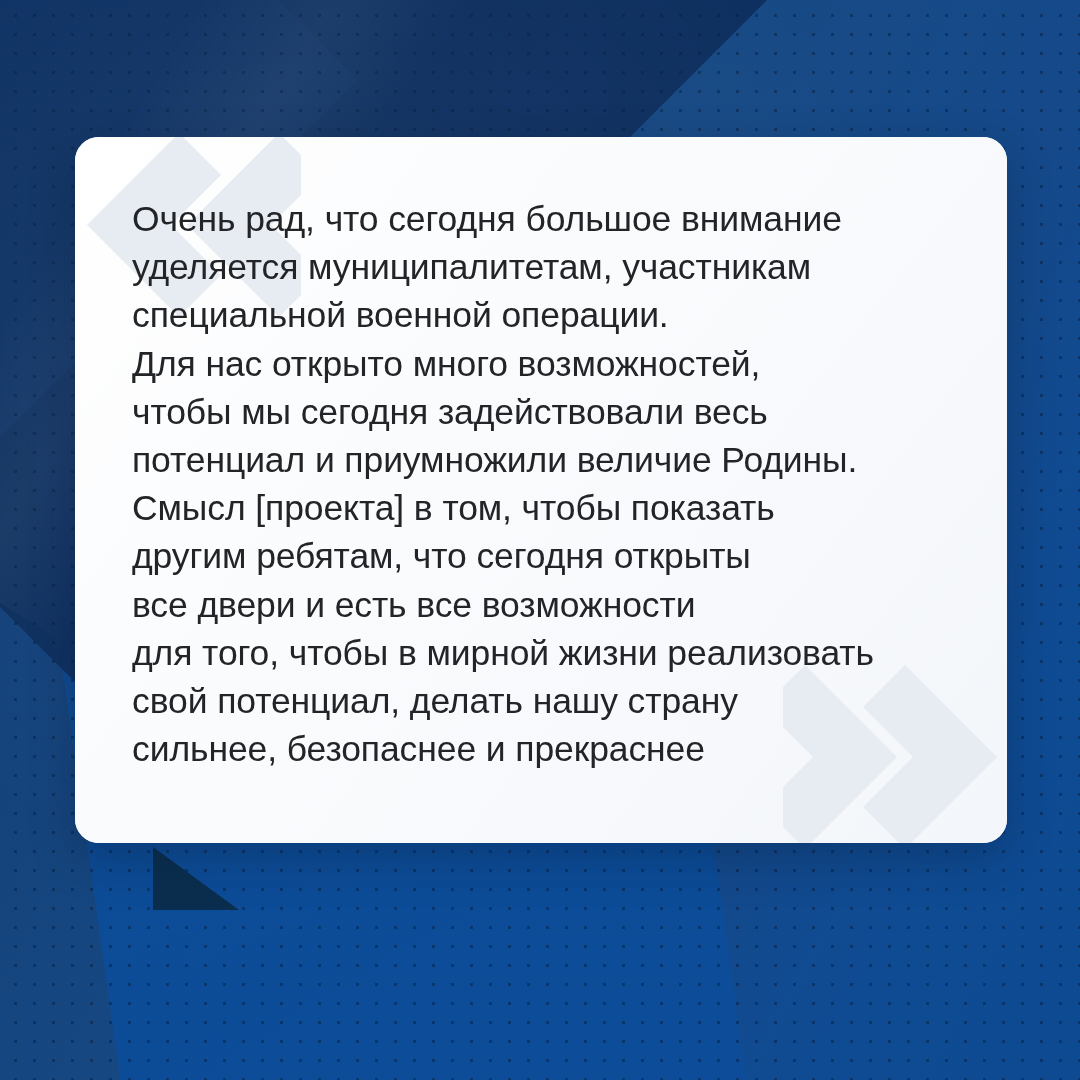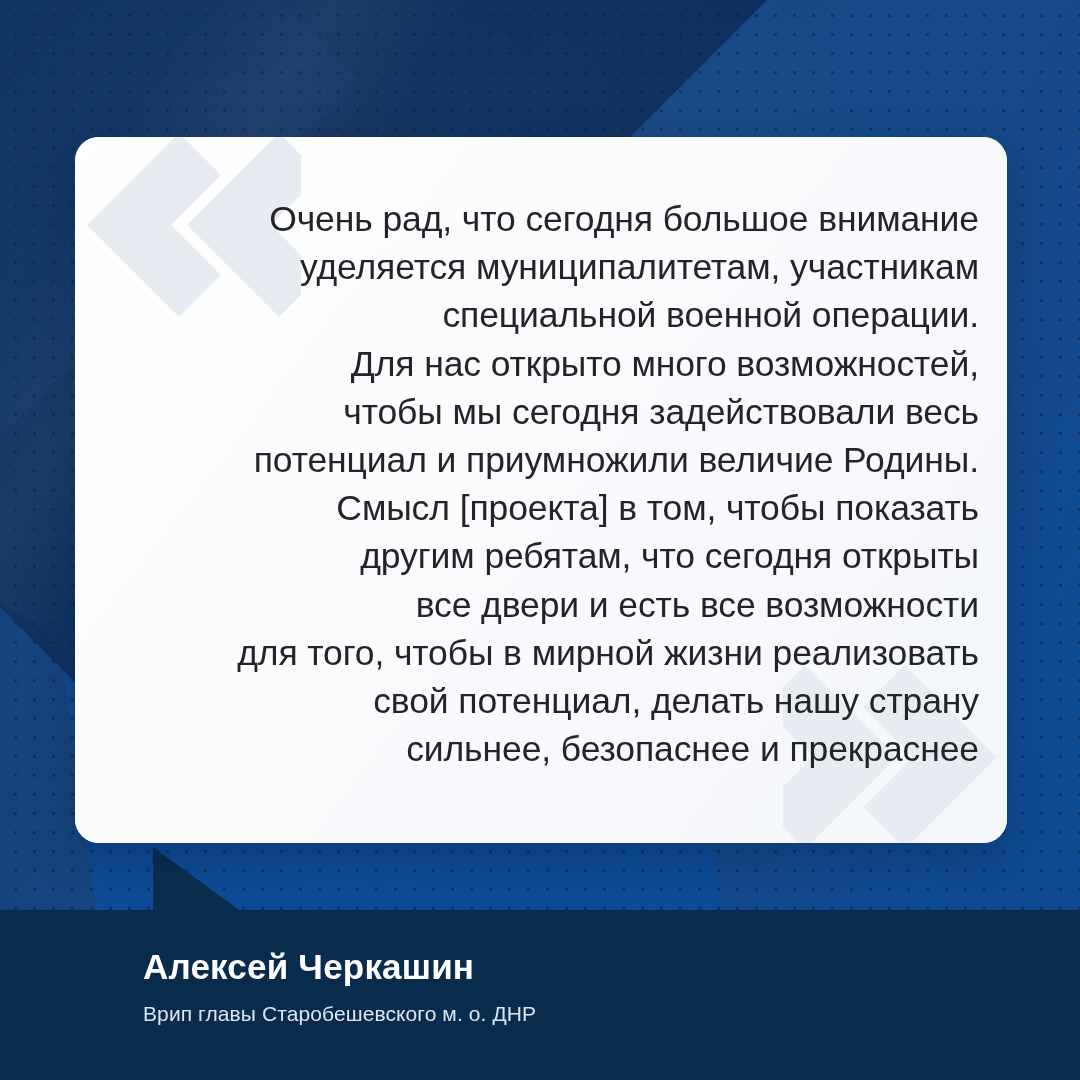--- a/index.html
+++ b/index.html
@@ -102,21 +102,20 @@
   .card {
     position: absolute;
     left: 75px;
     top: 137px;
     width: 932px;
     height: 706px;
     background: #ffffff;
     border-radius: 24px;
     overflow: hidden;
     box-shadow: 0 16px 46px rgba(3, 20, 44, .28);
-    text-align: right;
   }
   .card-sheen {
     position: absolute;
     inset: 0;
     background: linear-gradient(128deg, rgba(255,255,255,1) 0%, rgba(250,251,253,1) 42%, rgba(243,246,250,1) 100%);
   }
 
   .chev-group {
     position: absolute;
     display: block;
@@ -204,18 +203,14 @@
 чтобы мы сегодня задействовали весь
 потенциал и приумножили величие Родины.
 Смысл [проекта] в том, чтобы показать
 другим ребятам, что сегодня открыты
 все двери и есть все возможности
 для того, чтобы в мирной жизни реализовать
 свой потенциал, делать нашу страну
 сильнее, безопаснее и прекраснее</div>
   </div>
 
-  <div class="footer">
-    <div class="footer-name">Алексей Черкашин</div>
-    <div class="footer-role">Врип главы Старобешевского м. о.  ДНР</div>
-  </div>
 
 </div>
 
 </body></html>

